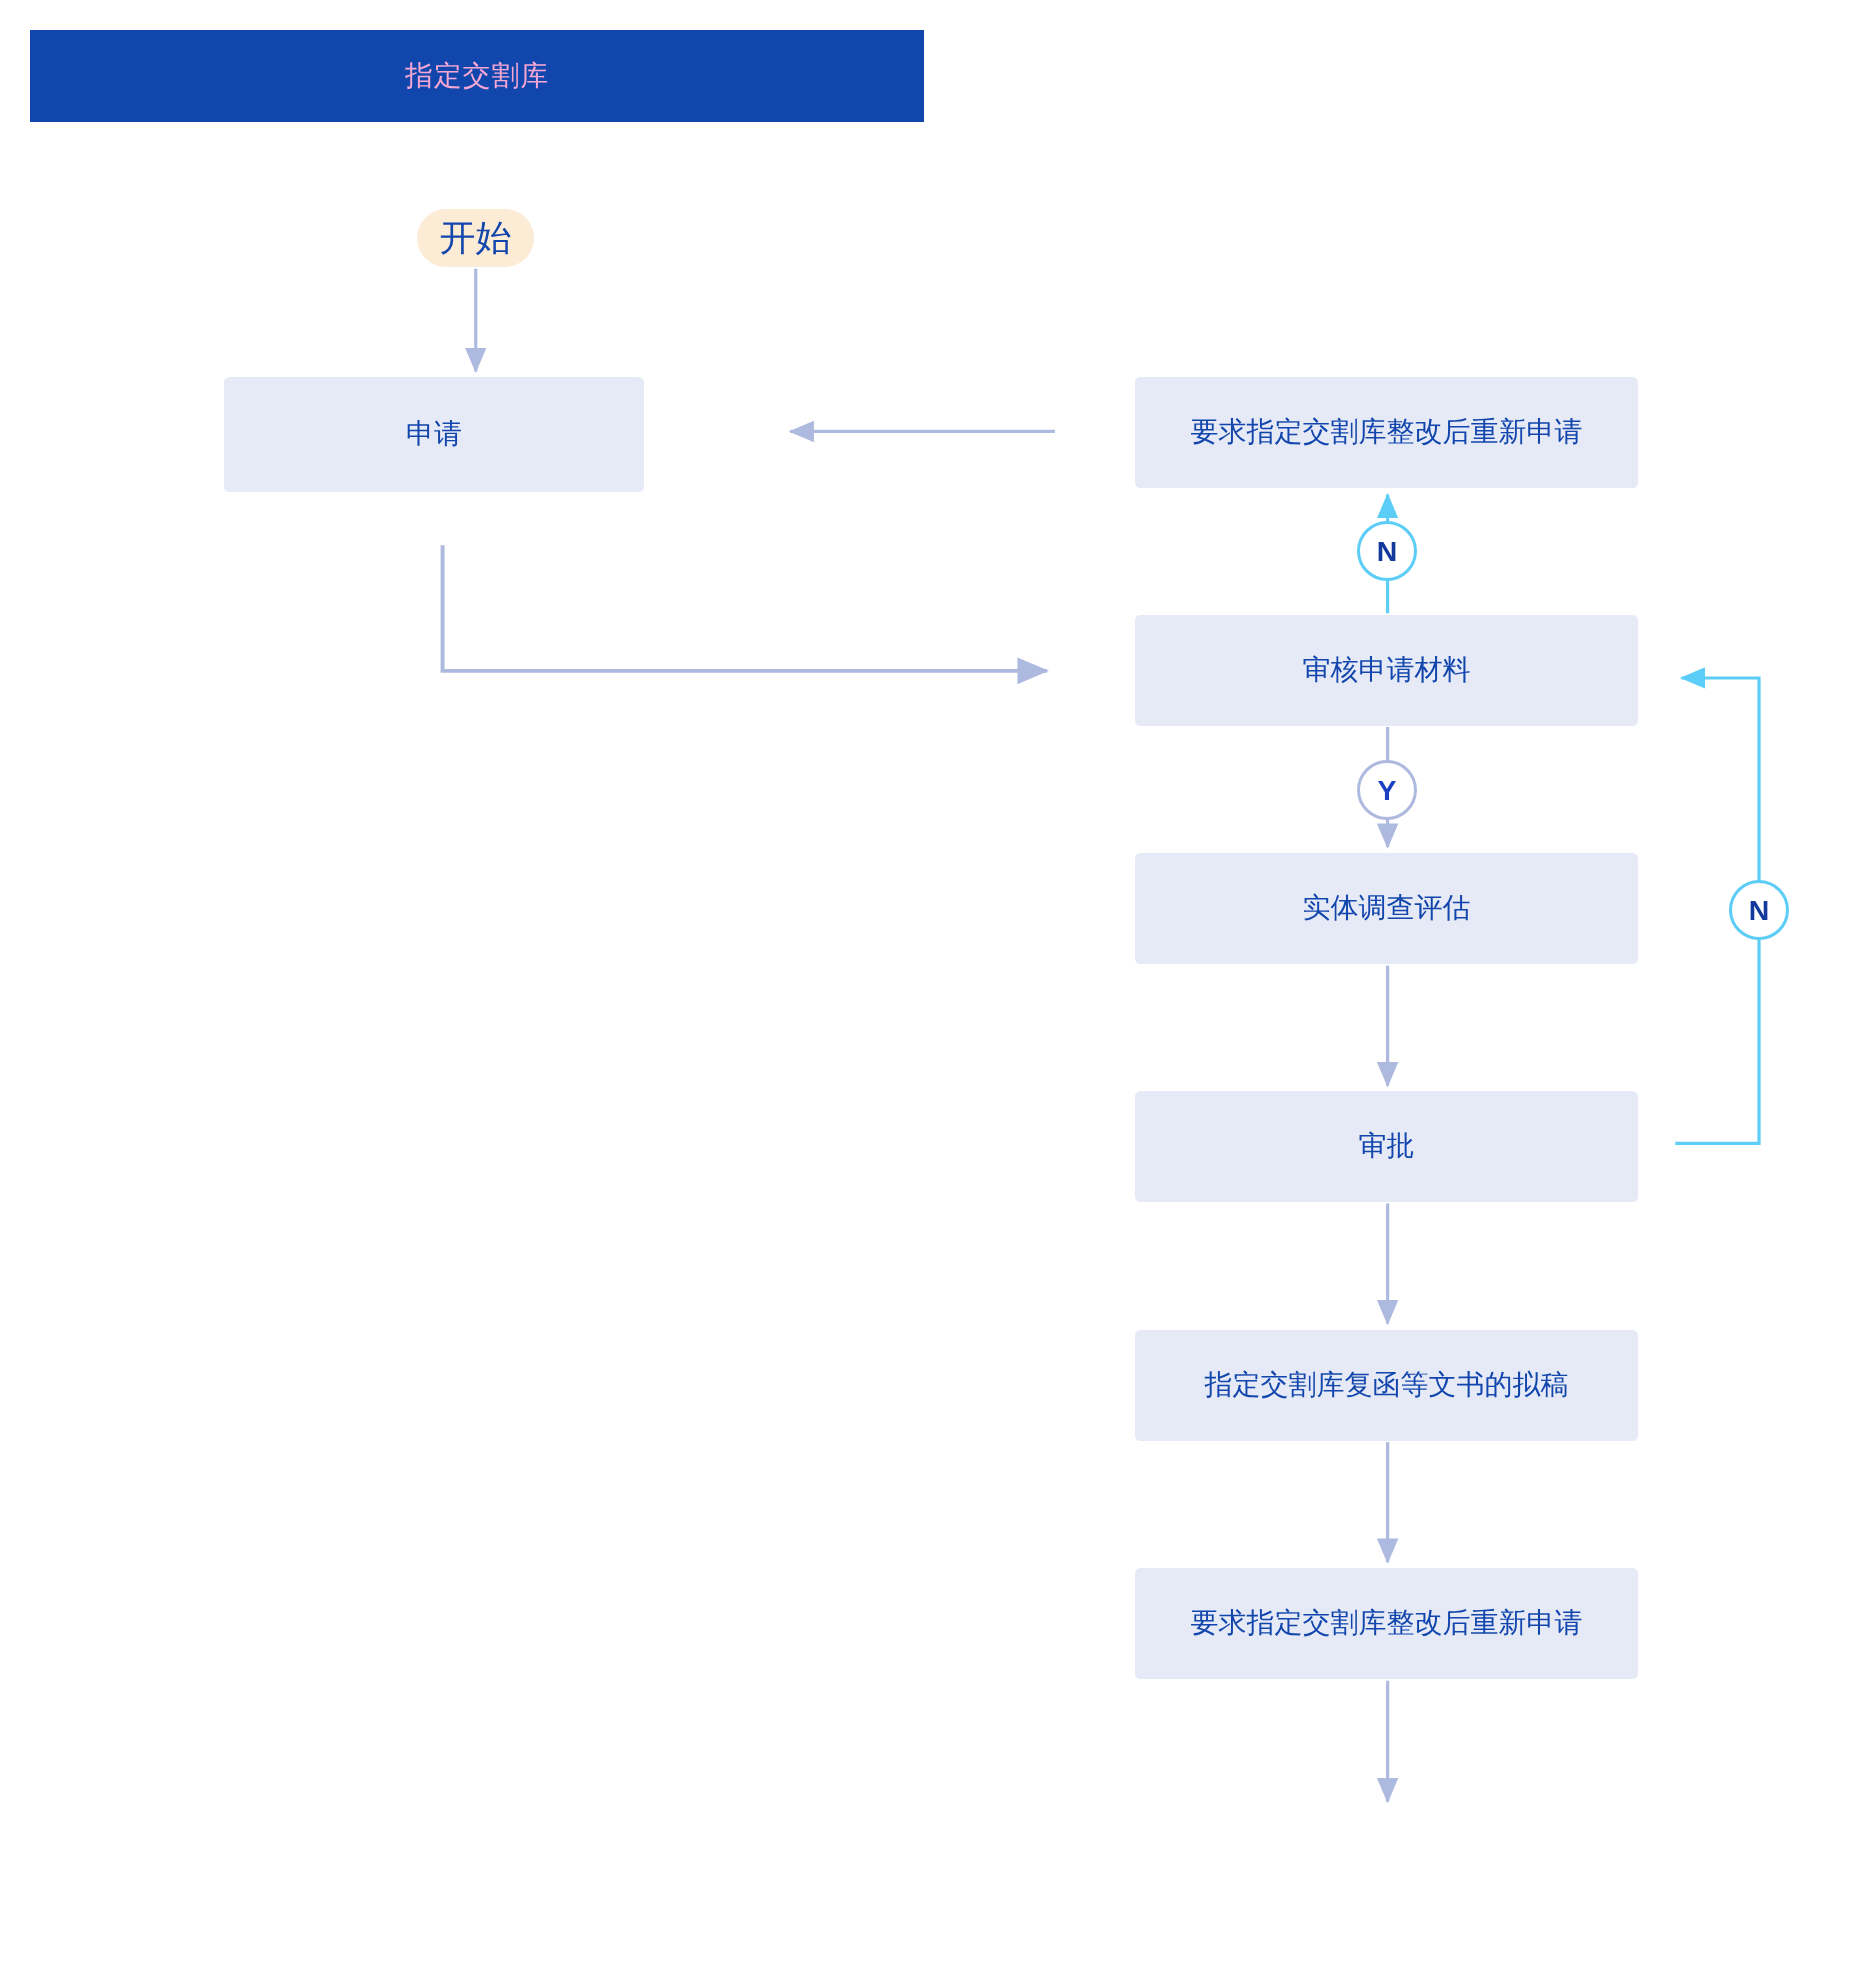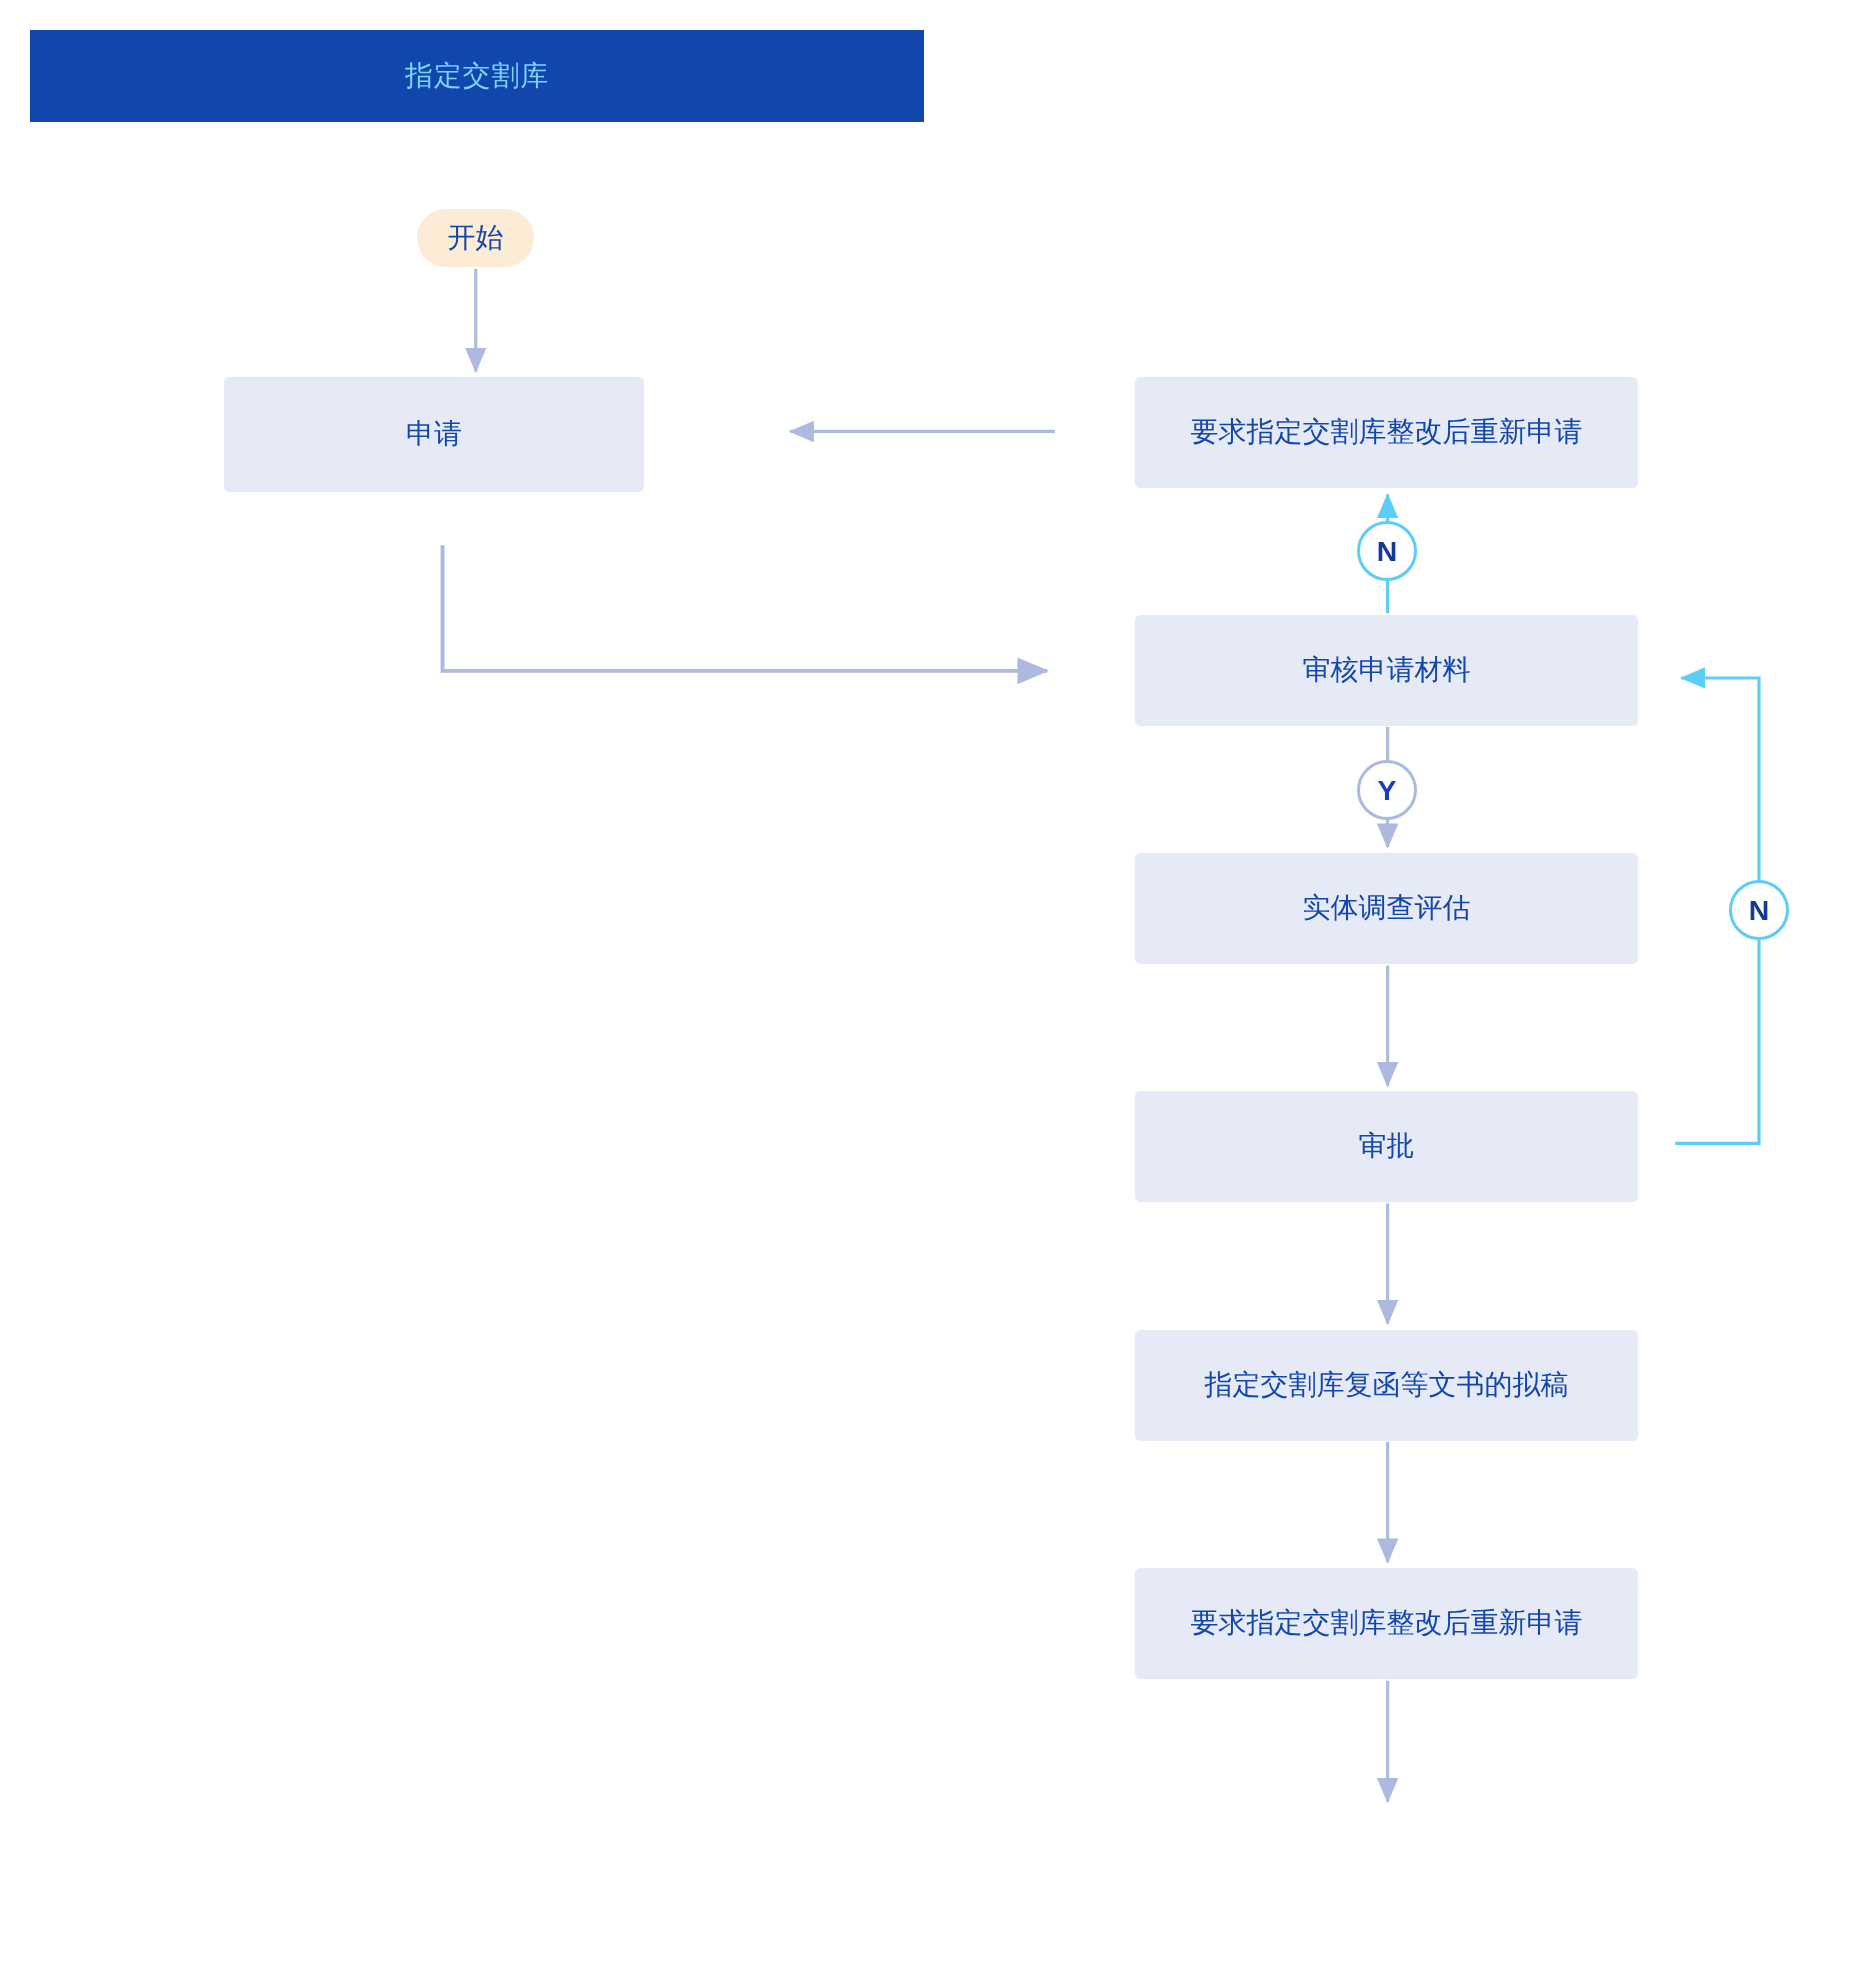--- a/index.html
+++ b/index.html
@@ -5,39 +5,39 @@
   html,body{margin:0;padding:0;background:#ffffff;}
   body{
     width:1861px;height:1981px;position:relative;overflow:hidden;
     font-family:"Liberation Sans","DejaVu Sans",sans-serif;
   }
   #canvas{position:absolute;left:0;top:0;width:1861px;height:1981px;}
 
   
   .lane-header{
     position:absolute;top:30px;height:92px;
-    background:#1146AD;color:#7dd3fc;
+    background:#1146AD;color:#f9a8d4;
     display:flex;align-items:center;justify-content:center;
     font-size:28px;letter-spacing:0.8px;
     box-sizing:border-box;
   }
   #lane-left-header{left:30px;width:894px;}
   #lane-right-header{left:931px;width:899px;}
 
   
   .node{
     position:absolute;box-sizing:border-box;
     background:#E5EAF6;border-radius:5.5px;
     color:#1246AD;font-size:28px;
     display:flex;align-items:center;justify-content:center;
     text-align:center;line-height:1.3;
   }
   .terminator{
     position:absolute;box-sizing:border-box;
-    background:#FCEBD5;color:#1246AD;font-size:28px;
+    background:#FCEBD5;color:#1246AD;font-size:36px;
     display:flex;align-items:center;justify-content:center;
     text-align:center;
   }
   #node-start{left:417px;top:209px;width:117px;height:58px;border-radius:29px;}
   #node-apply{left:224px;top:377px;width:420px;height:115px;}
 
   #node-request-rectify{left:1135px;top:377px;width:503px;height:111px;text-align:center;}
   #node-review-materials{left:1135px;top:615px;width:503px;height:111px;}
   #node-onsite-eval{left:1135px;top:853px;width:503px;height:111px;}
   #node-approval{left:1135px;top:1091px;width:503px;height:111px;}

